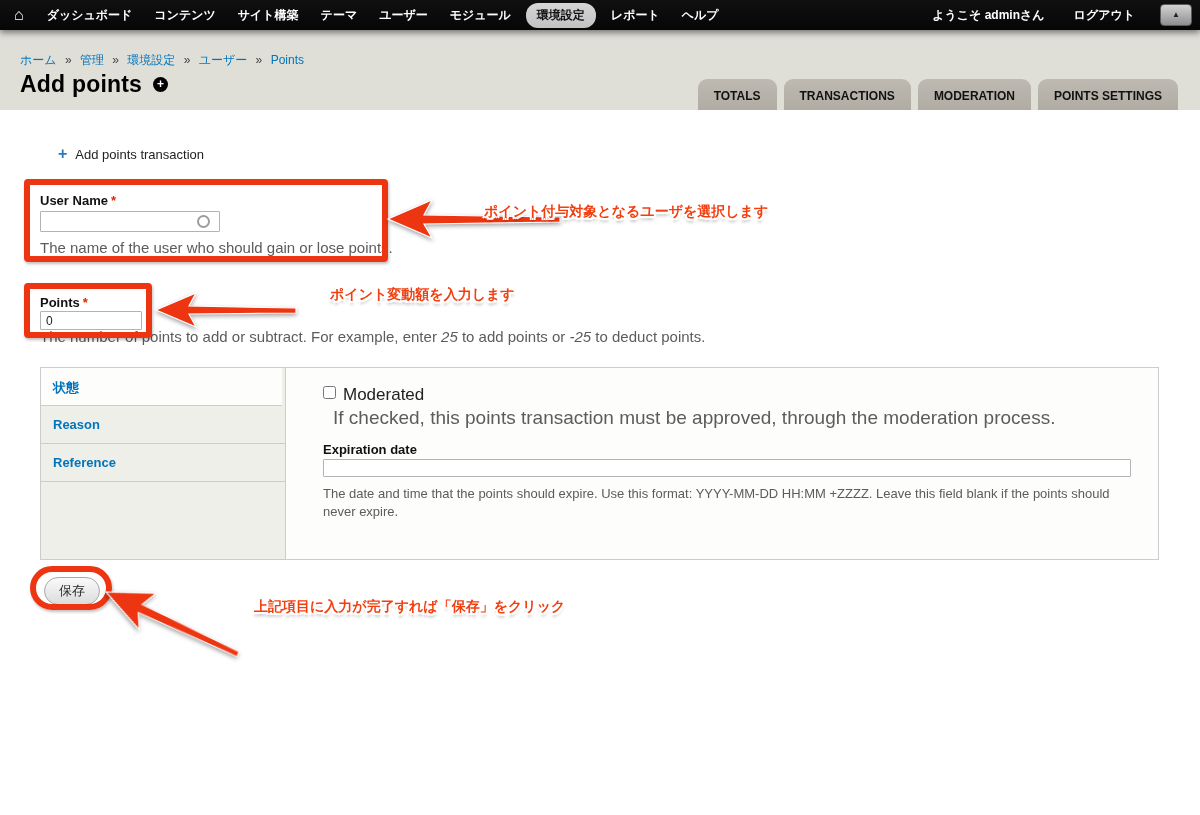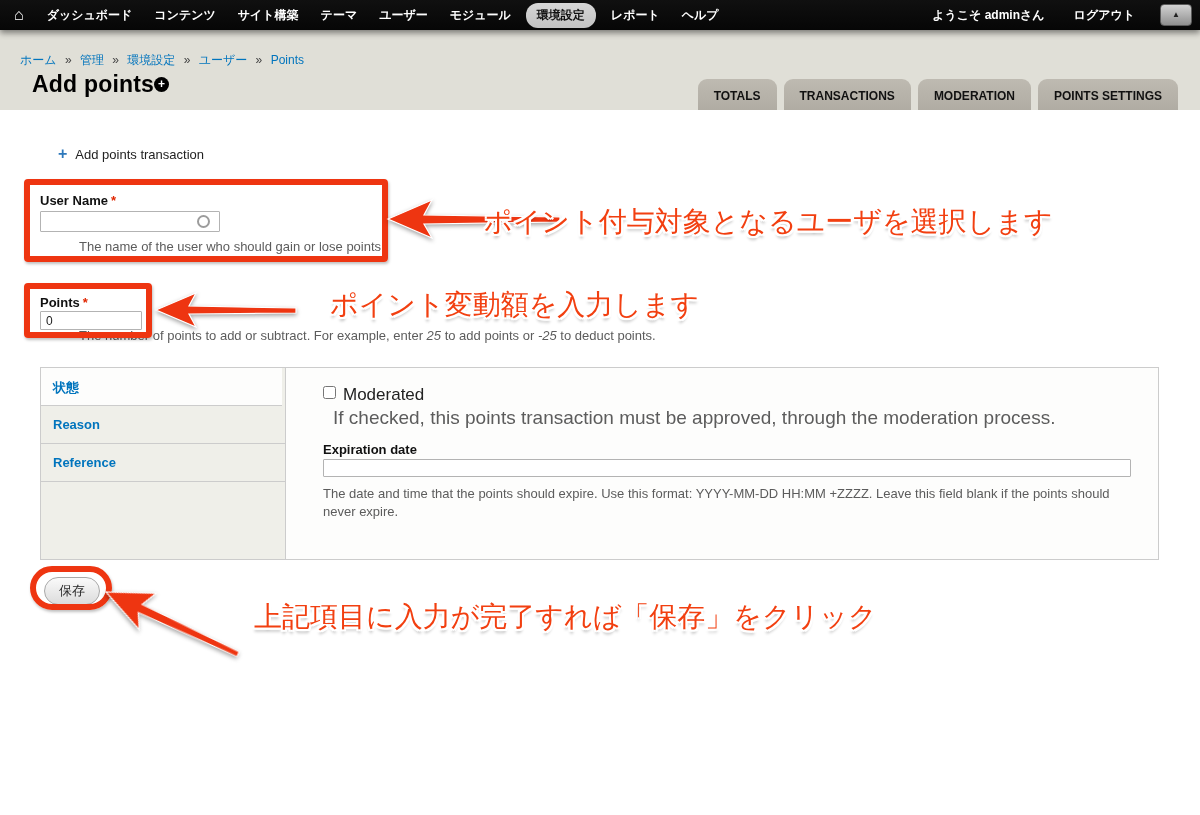--- a/index.html
+++ b/index.html
@@ -42,21 +42,21 @@
   }
   .toggle span{font-size:8px;color:#222;line-height:1;}
   
   .header{
     position:absolute;left:0;top:30px;width:1200px;height:80px;
     background:var(--beige);z-index:1;
   }
   .breadcrumb{position:absolute;left:20px;top:22px;font-size:12px;color:#333;}
   .breadcrumb a{color:var(--link);text-decoration:none;cursor:pointer;}
   .breadcrumb .sep{color:#444;margin:0 5px;}
-  .title-row{position:absolute;left:20px;top:41px;display:flex;align-items:center;margin-left:12px;}
+  .title-row{position:absolute;left:20px;top:41px;display:flex;align-items:center;gap:11px;}
   .title{font-size:23px;font-weight:bold;color:#000;letter-spacing:.2px;}
   .shortcut{
     width:15px;height:15px;border-radius:50%;background:#000;color:#fff;
     font-size:12px;font-weight:bold;line-height:14px;text-align:center;cursor:pointer;
   }
   .tabs{position:absolute;right:22px;bottom:0;display:flex;gap:7px;}
   .tab{
     background:linear-gradient(#bebab1,#b0aca3);
     color:#111;font-size:12px;font-weight:bold;text-decoration:none;
     padding:10px 16px 7px;border-radius:9px 9px 0 0;cursor:pointer;white-space:nowrap;
@@ -71,21 +71,21 @@
     position:absolute;border:1px solid #b3b3b3;background:#fff;border-radius:1px;
     font-size:12px;color:#222;padding:0 5px;z-index:2;
     font-family:"Liberation Sans","DejaVu Sans",sans-serif;
   }
   .lbl-username{left:40px;top:193px;}
   .in-username{left:40px;top:211px;width:180px;height:21px;}
   .throbber{
     position:absolute;left:197px;top:215px;width:13px;height:13px;border:2px solid #9c9c9c;
     border-radius:50%;z-index:3;background:transparent;
   }
-  .desc{position:absolute;font-size:13px;color:var(--desc);z-index:2;margin-left:39px;}
+  .desc{position:absolute;font-size:15px;color:var(--desc);z-index:2;}
   .desc-username{left:40px;top:239px;}
   .lbl-points{left:40px;top:295px;}
   .in-points{left:40px;top:311px;width:102px;height:19px;}
   .desc-points{left:40px;top:328px;}
   .desc-points em{font-style:italic;}
   
   .fieldset{
     position:absolute;left:40px;top:367px;width:1119px;height:193px;
     border:1px solid #ccc;background:#fdfdfc;z-index:2;
   }
@@ -120,21 +120,21 @@
     position:absolute;left:30px;top:566px;width:82px;height:44px;
     border:6px solid var(--red);border-radius:24px;
     box-shadow:1px 2px 3px rgba(0,0,0,.25);pointer-events:none;
   }
   .arrow{position:absolute;pointer-events:none;filter:drop-shadow(0 2px 2px rgba(0,0,0,.35));}
   .arrow polygon{fill:var(--red);stroke:#fff;stroke-width:1.2;}
   .arrow1{left:386px;top:198px;}
   .arrow2{left:154px;top:291px;}
   .arrow3{left:104px;top:570px;transform:rotate(25deg);transform-origin:2px 22px;}
   .ann-text{
-    position:absolute;font-size:28px;font-weight:normal;color:#f23f10;white-space:nowrap;
+    position:absolute;font-size:14px;font-weight:bold;color:#f23f10;white-space:nowrap;
     text-shadow:
       -2px -2px 0 #fff, 2px -2px 0 #fff, -2px 2px 0 #fff, 2px 2px 0 #fff,
       -2px 0 0 #fff, 2px 0 0 #fff, 0 -2px 0 #fff, 0 2px 0 #fff,
       0 4px 3px rgba(0,0,0,.28);
     pointer-events:none;
   }
   .note1{left:484px;top:203px;}
   .note2{left:330px;top:286px;}
   .note3{left:254px;top:598px;}
 </style>

